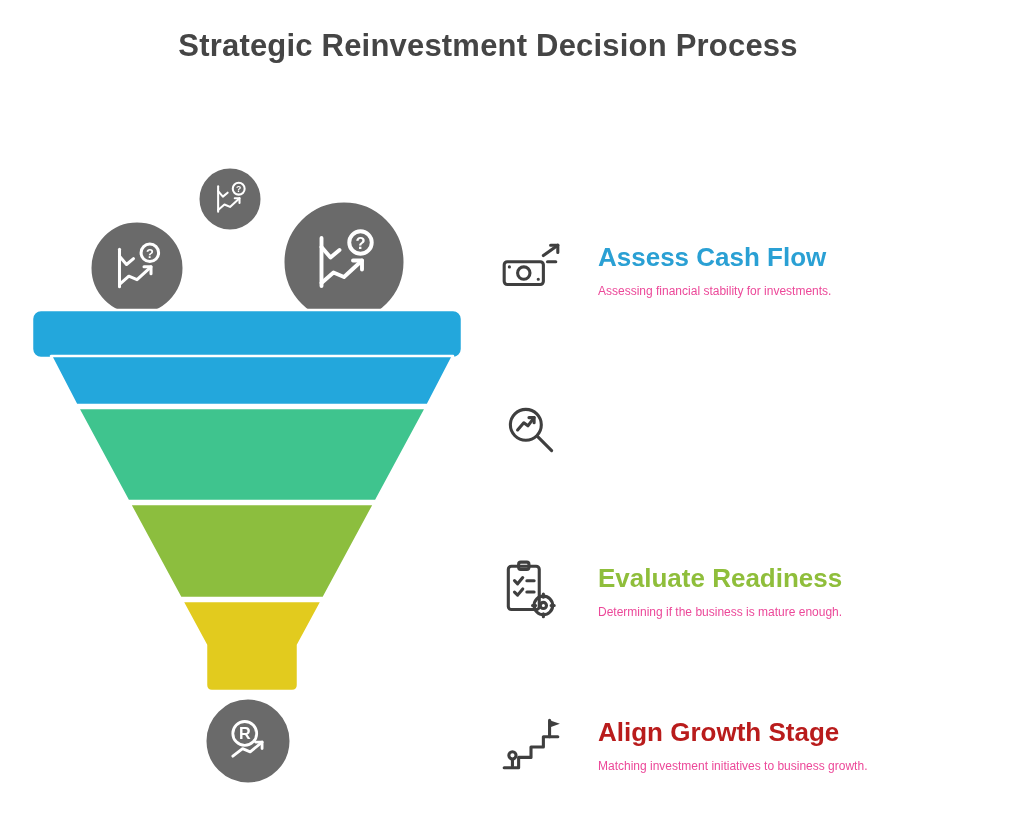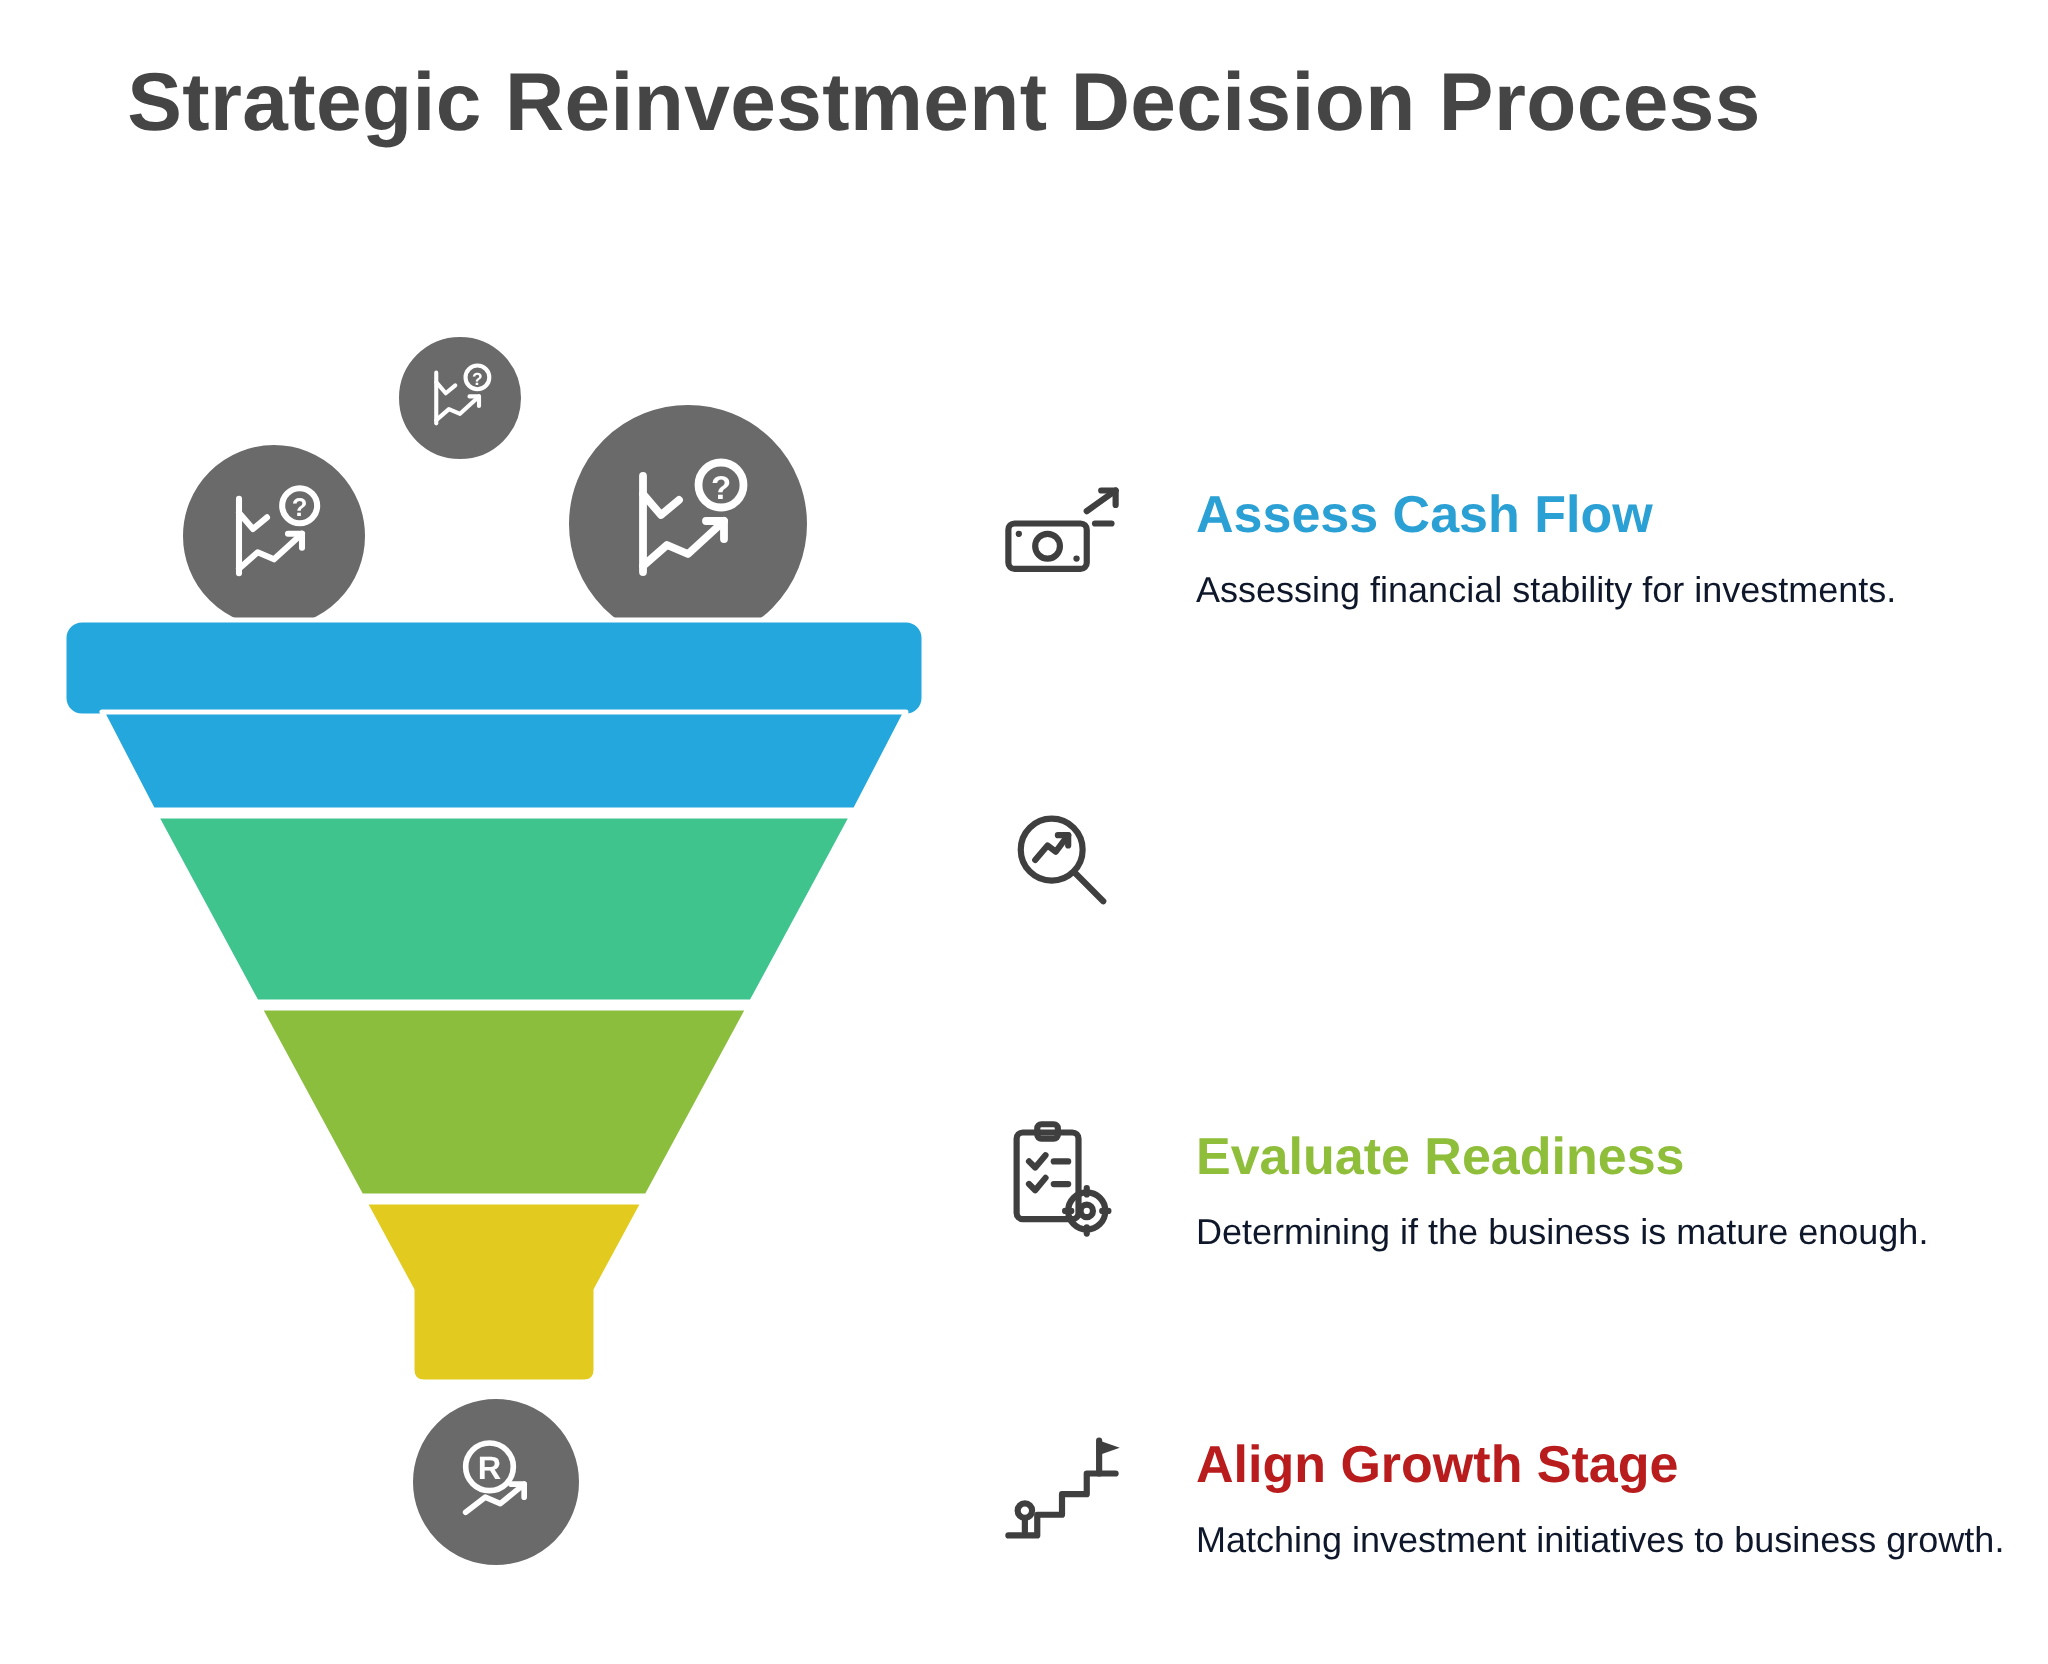--- a/index.html
+++ b/index.html
@@ -1,33 +1,33 @@
 <!DOCTYPE html>
 <html><head>
 <meta charset="utf-8">
 <style>
   html,body{margin:0;padding:0;background:#ffffff;}
   body{font-family:"Liberation Sans", sans-serif;}
   .canvas{position:relative;width:1024px;height:832px;background:#ffffff;overflow:hidden;}
 
   .title{
-    position:absolute;left:0;top:28px;width:944px;
-    text-align:center;font-size:41px;font-weight:bold;color:#454545;
+    position:absolute;left:16px;top:28px;width:944px;
+    text-align:center;font-size:31px;font-weight:bold;color:#454545;
     letter-spacing:.2px;
   }
 
   .funnel-art{position:absolute;left:0;top:150px;}
 
   .steps{position:absolute;left:498px;top:0;width:520px;}
   .step{position:absolute;display:flex;align-items:flex-start;}
   .step-icon{flex:0 0 72px;width:72px;height:72px;}
   .step-icon svg{width:66px;height:66px;}
   .step-text{margin-left:28px;width:412px;}
   .step-heading{font-size:26px;font-weight:bold;line-height:1.1;margin:6px 0 0 0;}
-  .step-desc{font-size:18px;color:#0f172a;line-height:1.32;margin-top:12px;}
+  .step-desc{font-size:12px;color:#ec4899;line-height:1.32;margin-top:12px;}
 
   .s1{top:237px;} .s2{top:398px;} .s3{top:558px;} .s4{top:712px;}
 </style>
 </head>
 <body>
 
 <div class="canvas">
 
   <div class="title">Strategic Reinvestment Decision Process</div>
 

